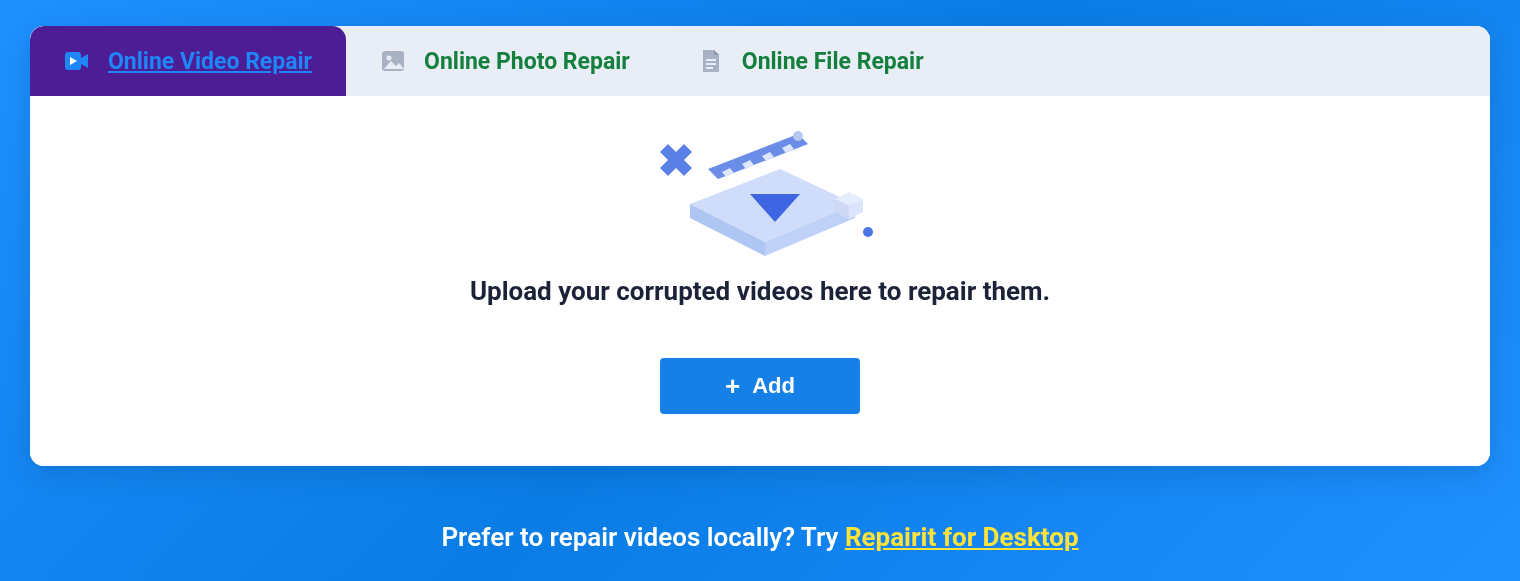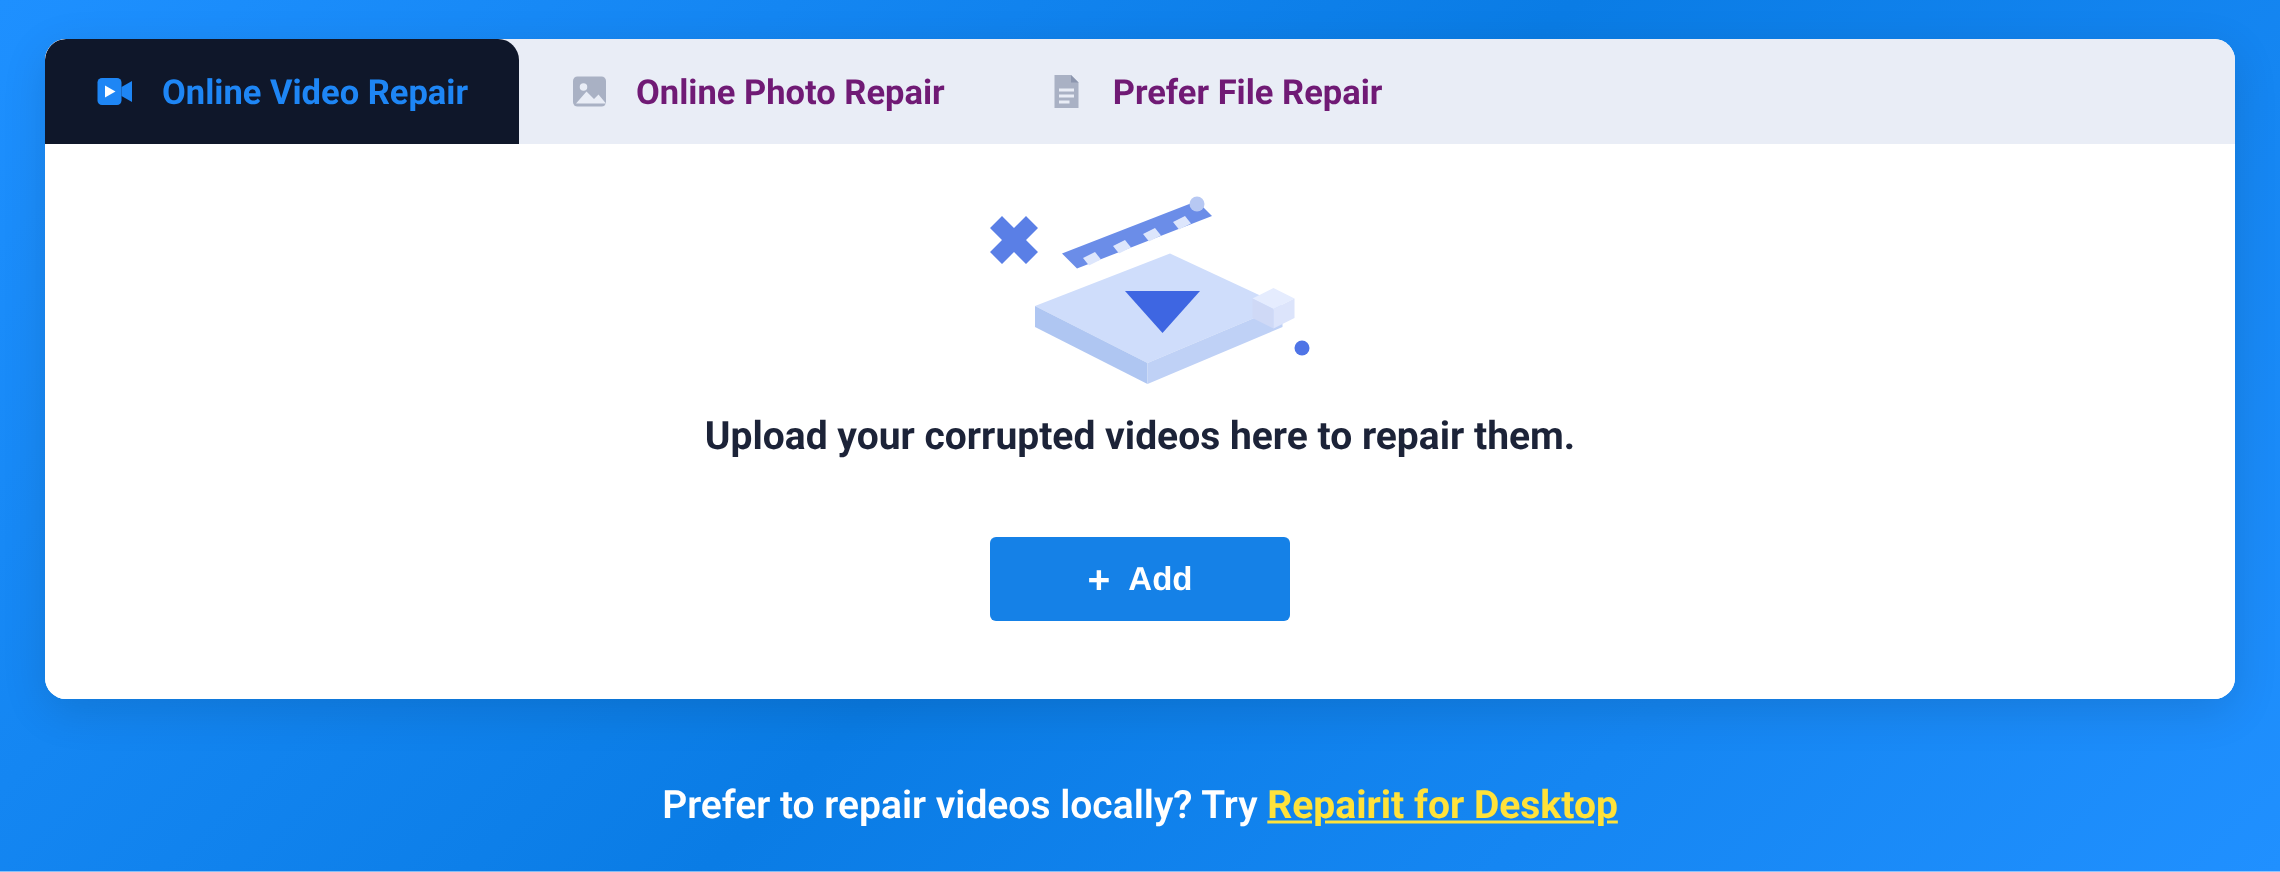--- a/index.html
+++ b/index.html
@@ -23,29 +23,30 @@
     height: 70px;
     background: #E9EDF6;
   }
   .tab {
     display: flex;
     align-items: center;
     gap: 18px;
     padding: 0 34px;
     font-size: 23px;
     font-weight: 700;
-    color: #701a75;
+    color: #15803d;
     cursor: pointer;
     white-space: nowrap;
   }
   .tab.active {
-    background: #0f172a;
+    background: #4c1d95;
     color: #1E86F5;
     border-top-left-radius: 14px;
     border-top-right-radius: 14px;
+    text-decoration: underline;
   }
   .tab-icon { width: 26px; height: 26px; display: flex; align-items: center; justify-content: center; }
 
   .content {
     background: #fff;
     height: 370px;
     display: flex;
     flex-direction: column;
     align-items: center;
     padding-top: 18px;
@@ -125,21 +126,21 @@
     <div class="tab">
       <span class="tab-icon">
         <svg width="26" height="26" viewBox="0 0 26 26">
           <path d="M5 2 H16 L21 7 V24 H5 Z" fill="#A9B1C4"></path>
           <path d="M16 2 V7 H21 Z" fill="#8C96AE"></path>
           <rect x="8" y="11" width="10" height="2" fill="#E9EDF6"></rect>
           <rect x="8" y="15" width="10" height="2" fill="#E9EDF6"></rect>
           <rect x="8" y="19" width="7" height="2" fill="#E9EDF6"></rect>
         </svg>
       </span>
-      <span>Prefer File Repair</span>
+      <span>Online File Repair</span>
     </div>
 
   </div>
 
   <div class="content">
     <div class="hero">
       <svg width="260" height="150" viewBox="0 0 260 150">
 
         <path d="M60 90 L150 55 L225 90 L135 128 Z" fill="#CFDDFB"></path>
         <path d="M60 90 L135 128 L135 142 L60 104 Z" fill="#AFC6F2"></path>

